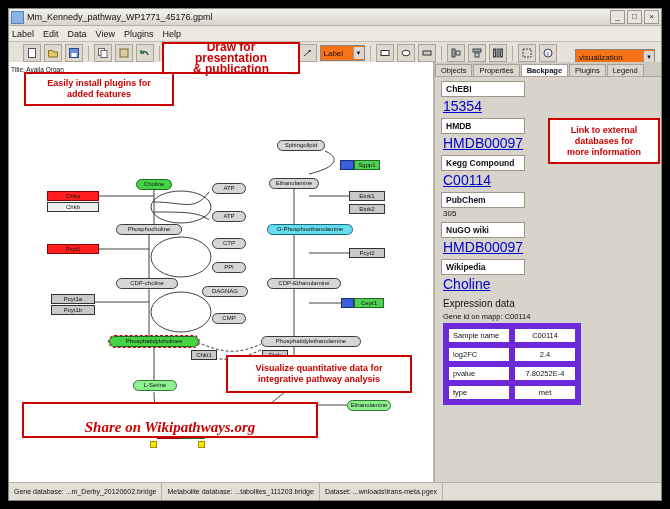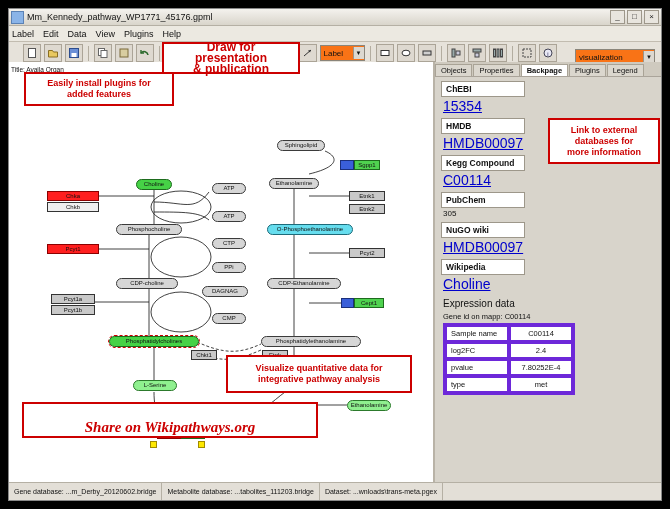--- a/index.html
+++ b/index.html
@@ -57,21 +57,21 @@
   .tabs{display:flex;height:14px;background:#cfcabf;border-bottom:1px solid #aaa49a;align-items:flex-end;}
   .tab{font-size:7.5px;padding:1px 5px;border:1px solid #a9a396;border-bottom:none;background:#dbd7ce;color:#111;margin-right:1px;}
   .tab.active{background:#fff;font-weight:bold;}
   .rp-inner{position:absolute;left:2px;top:16px;right:2px;bottom:2px;background:#d8d4cb;overflow:hidden;}
   .sect{background:#fff;border:1px solid #9d978a;font-size:8.5px;font-weight:bold;color:#111;padding:2px 4px;margin:3px 4px 1px 4px;width:84px;box-sizing:border-box;}
   .link{font-size:14px;color:#0000cc;text-decoration:underline;margin:1px 0 4px 6px;}
   .plain-val{font-size:8px;color:#111;margin:1px 0 4px 6px;}
   .exp-title{font-size:10px;font-weight:normal;color:#111;margin:6px 0 3px 6px;}
   .geneid{font-size:7.5px;color:#111;margin:0 0 2px 6px;}
   table.dt{border-collapse:collapse;margin-left:6px;font-size:7.5px;color:#111;background:#fff;}
-  table.dt td{border:4px solid #6d28d9;padding:1px 4px;height:11px;margin-top:31px;}
+  table.dt td{border:6px solid #6d28d9;padding:1px 4px;height:11px;margin-top:31px;}
   table.dt td.k{width:52px;}
   table.dt td.v{width:52px;text-align:center;}
 
   
   .statusbar{position:absolute;left:0;right:0;bottom:0;height:17px;background:#e3dfd7;border-top:1px solid #b5b0a4;display:flex;align-items:center;}
   .statusbar .cell{font-size:7px;color:#111;padding:0 5px;border-right:1px solid #b5b0a4;height:100%;display:flex;align-items:center;}
 
   
   .callout{position:absolute;background:#fff;border:2px solid #cc0000;color:#cc0000;font-weight:bold;text-align:center;display:flex;align-items:center;justify-content:center;line-height:11px;padding:3px 5px;box-sizing:border-box;}
   .callout.big{font-size:12px;margin-top:40px;}

